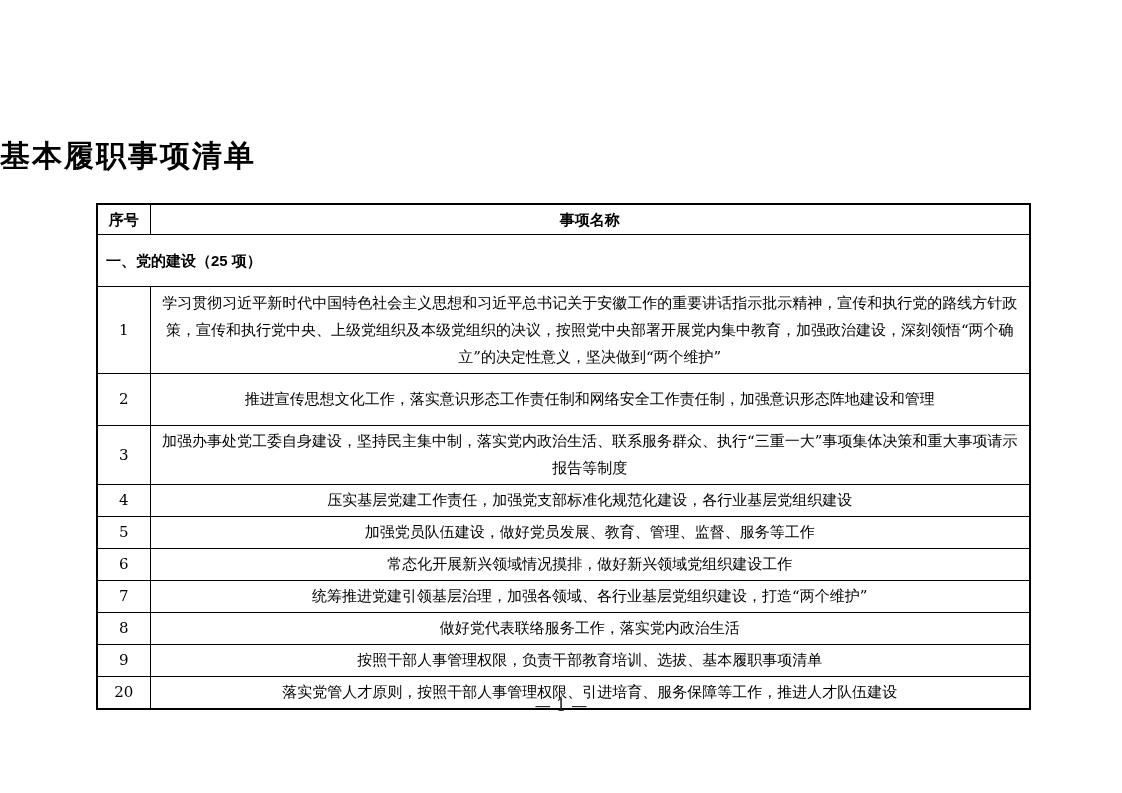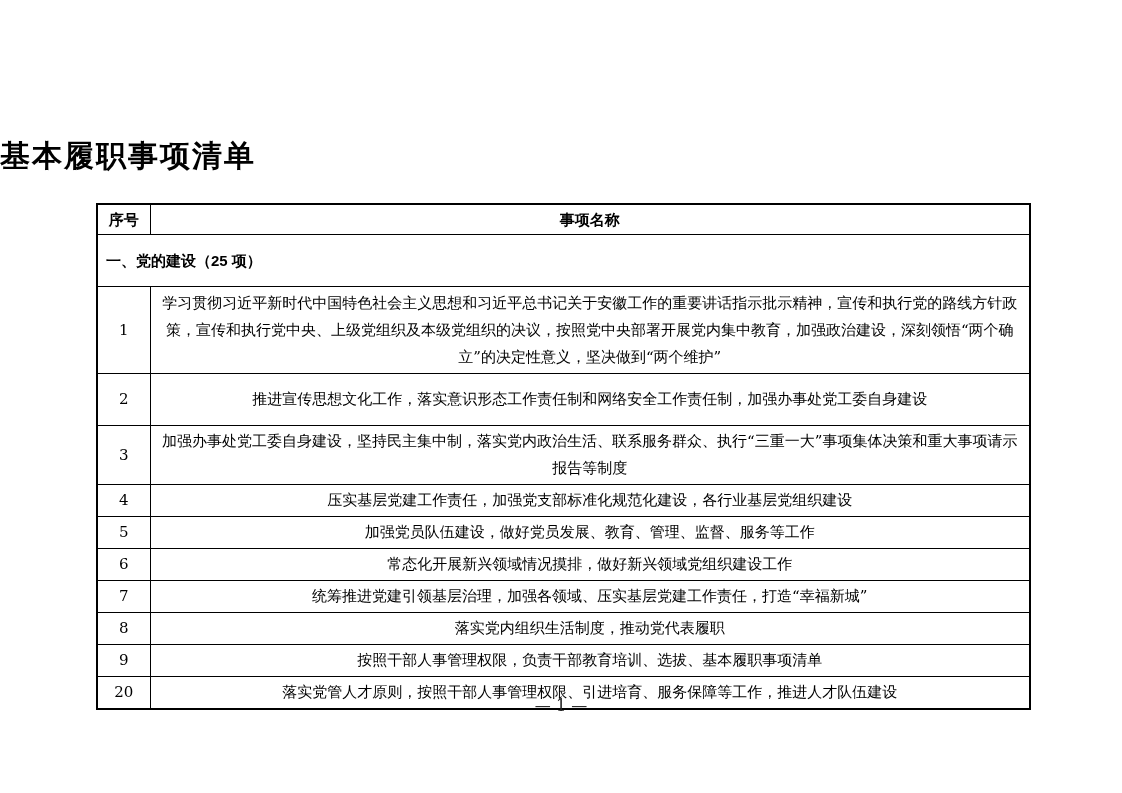--- a/index.html
+++ b/index.html
@@ -105,21 +105,21 @@
         <td class="section-cell" colspan="2">一、党的建设（25 项）</td>
       </tr>
 
       <tr class="h-r1">
         <td class="num-cell">1</td>
         <td class="text-cell">学习贯彻习近平新时代中国特色社会主义思想和习近平总书记关于安徽工作的重要讲话指示批示精神，宣传和执行党的路线方针政策，宣传和执行党中央、上级党组织及本级党组织的决议，按照党中央部署开展党内集中教育，加强政治建设，深刻领悟“两个确立”的决定性意义，坚决做到“两个维护”</td>
       </tr>
 
       <tr class="h-r2">
         <td class="num-cell">2</td>
-        <td class="text-cell">推进宣传思想文化工作，落实意识形态工作责任制和网络安全工作责任制，加强办事处党工委自身建设</td>
+        <td class="text-cell">推进宣传思想文化工作，落实意识形态工作责任制和网络安全工作责任制，加强意识形态阵地建设和管理</td>
       </tr>
 
       <tr class="h-r3">
         <td class="num-cell">3</td>
         <td class="text-cell">加强办事处党工委自身建设，坚持民主集中制，落实党内政治生活、联系服务群众、执行“三重一大”事项集体决策和重大事项请示报告等制度</td>
       </tr>
 
       <tr class="h-std">
         <td class="num-cell">4</td>
         <td class="text-cell">压实基层党建工作责任，加强党支部标准化规范化建设，各行业基层党组织建设</td>
@@ -130,26 +130,26 @@
         <td class="text-cell">加强党员队伍建设，做好党员发展、教育、管理、监督、服务等工作</td>
       </tr>
 
       <tr class="h-std">
         <td class="num-cell">6</td>
         <td class="text-cell">常态化开展新兴领域情况摸排，做好新兴领域党组织建设工作</td>
       </tr>
 
       <tr class="h-std">
         <td class="num-cell">7</td>
-        <td class="text-cell">统筹推进党建引领基层治理，加强各领域、压实基层党建工作责任，打造“幸福新城”</td>
+        <td class="text-cell">统筹推进党建引领基层治理，加强各领域、各行业基层党组织建设，打造“两个维护”</td>
       </tr>
 
       <tr class="h-std">
         <td class="num-cell">8</td>
-        <td class="text-cell">落实党内组织生活制度，推动党代表履职</td>
+        <td class="text-cell">做好党代表联络服务工作，落实党内政治生活</td>
       </tr>
 
       <tr class="h-std">
         <td class="num-cell">9</td>
         <td class="text-cell">按照干部人事管理权限，负责干部教育培训、选拔、基本履职事项清单</td>
       </tr>
 
       <tr class="h-std">
         <td class="num-cell">20</td>
         <td class="text-cell">落实党管人才原则，按照干部人事管理权限、引进培育、服务保障等工作，推进人才队伍建设</td>

